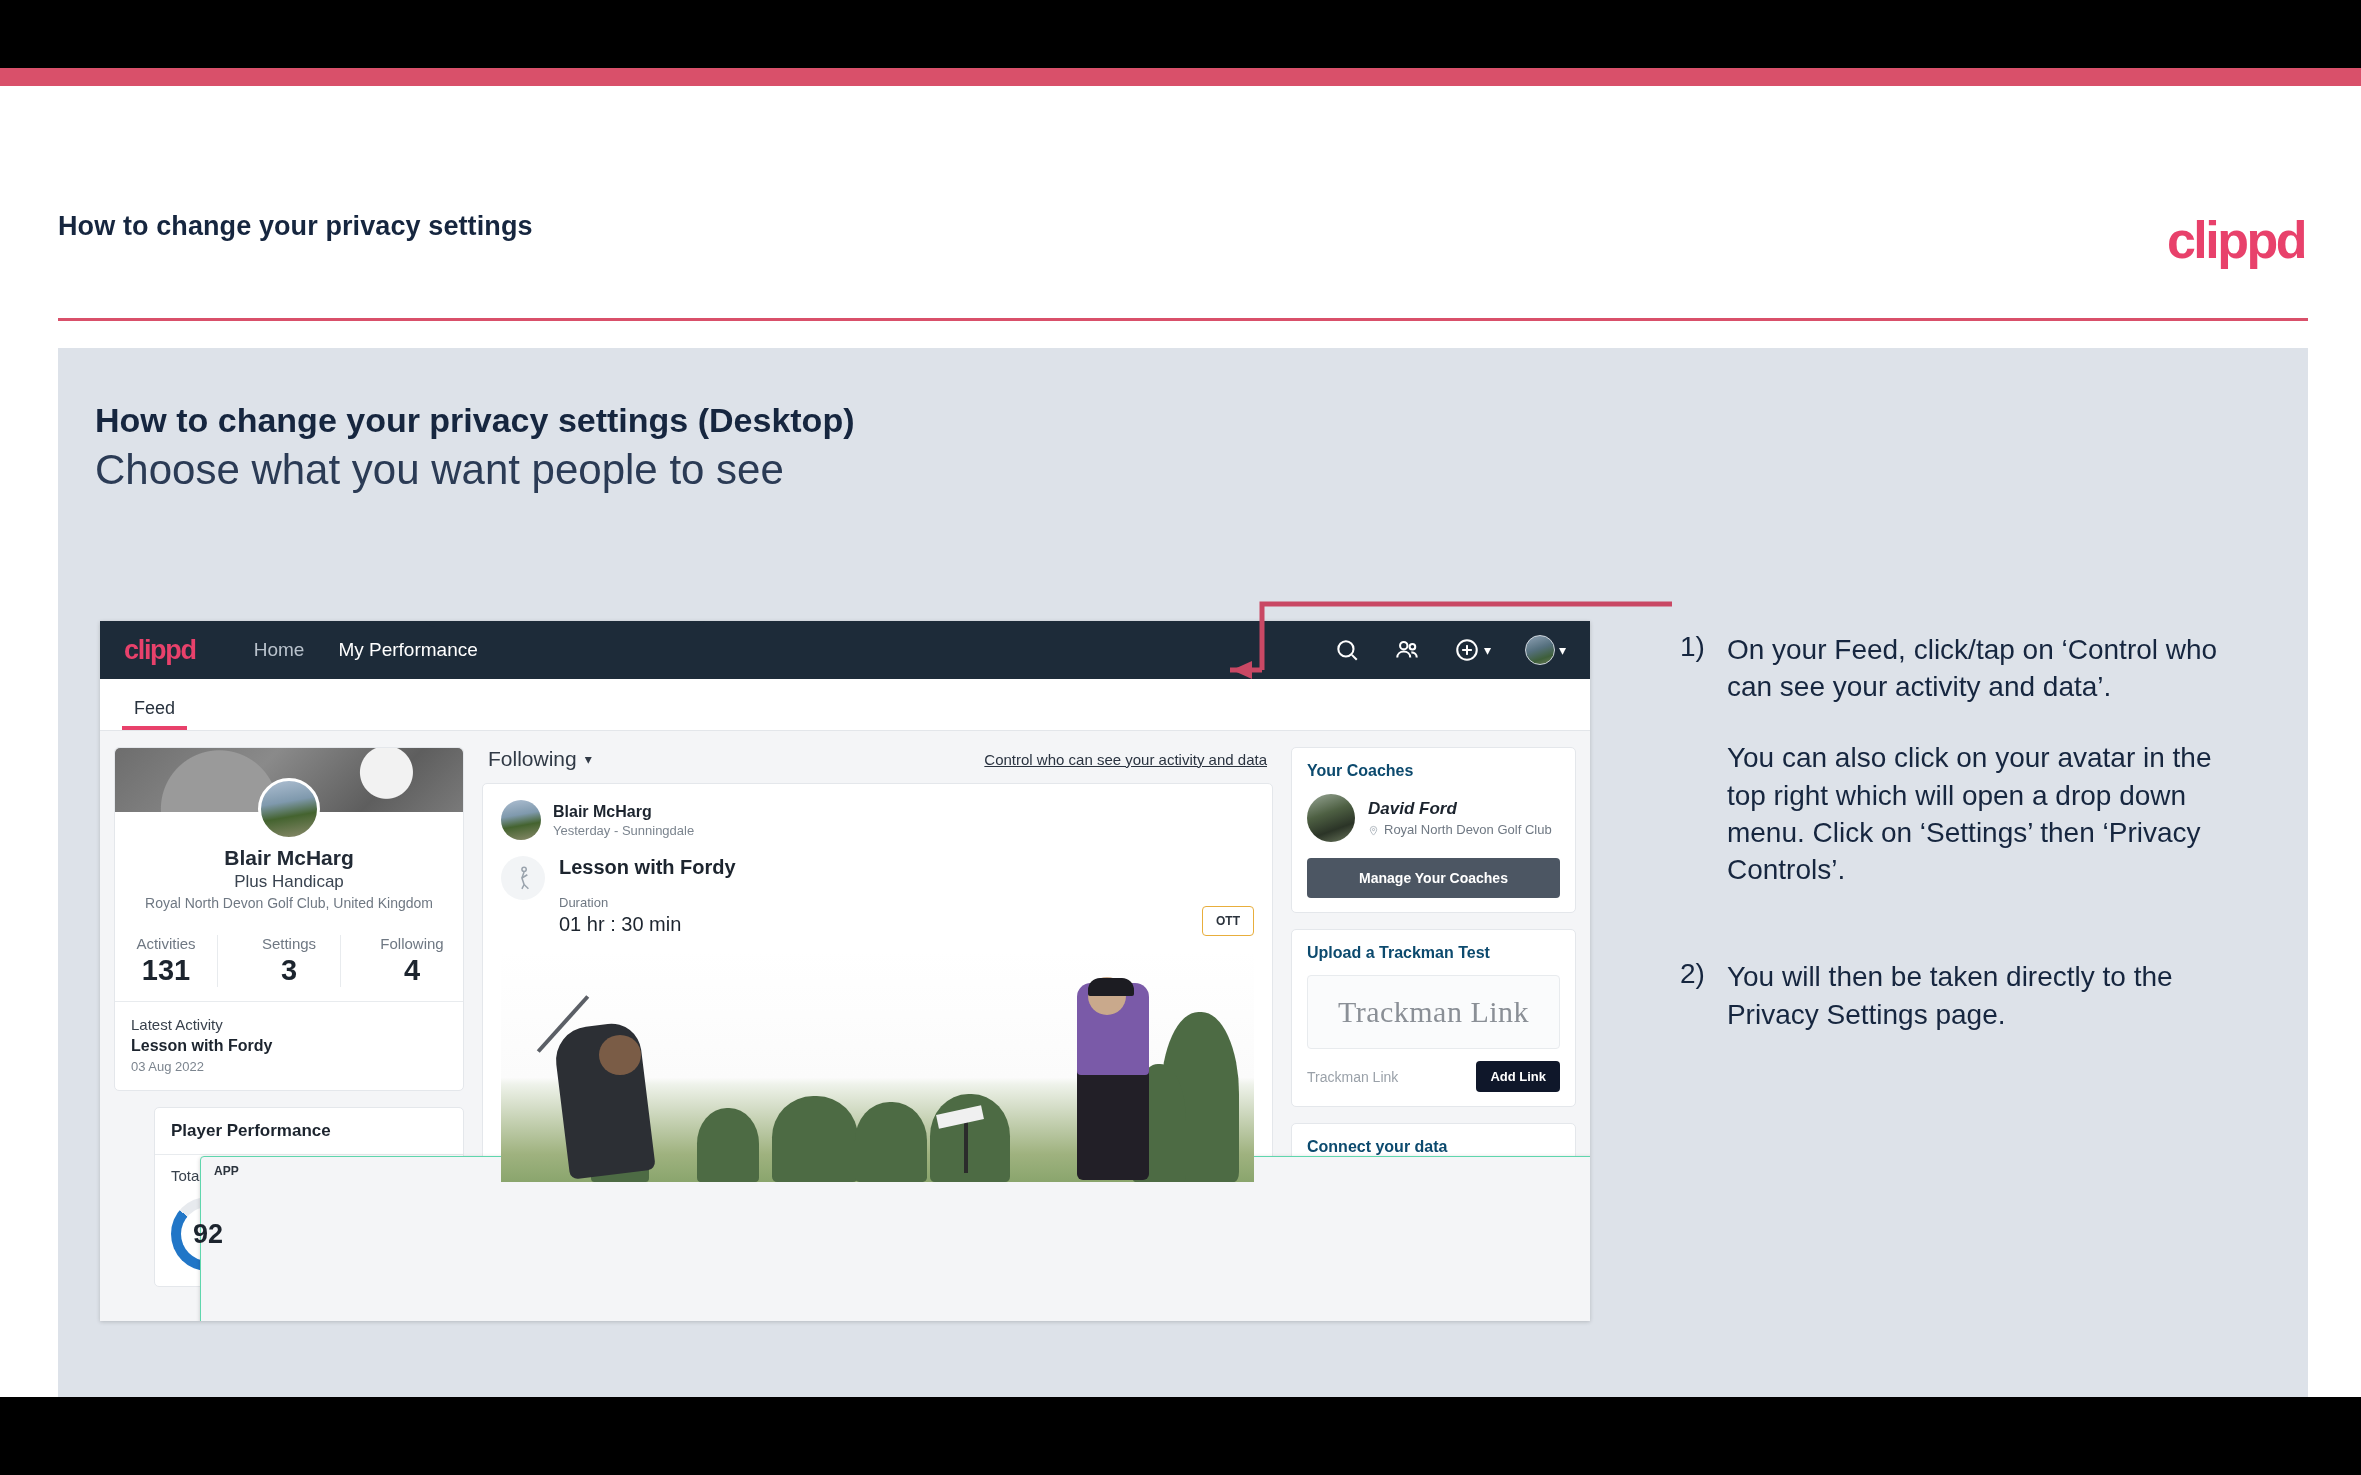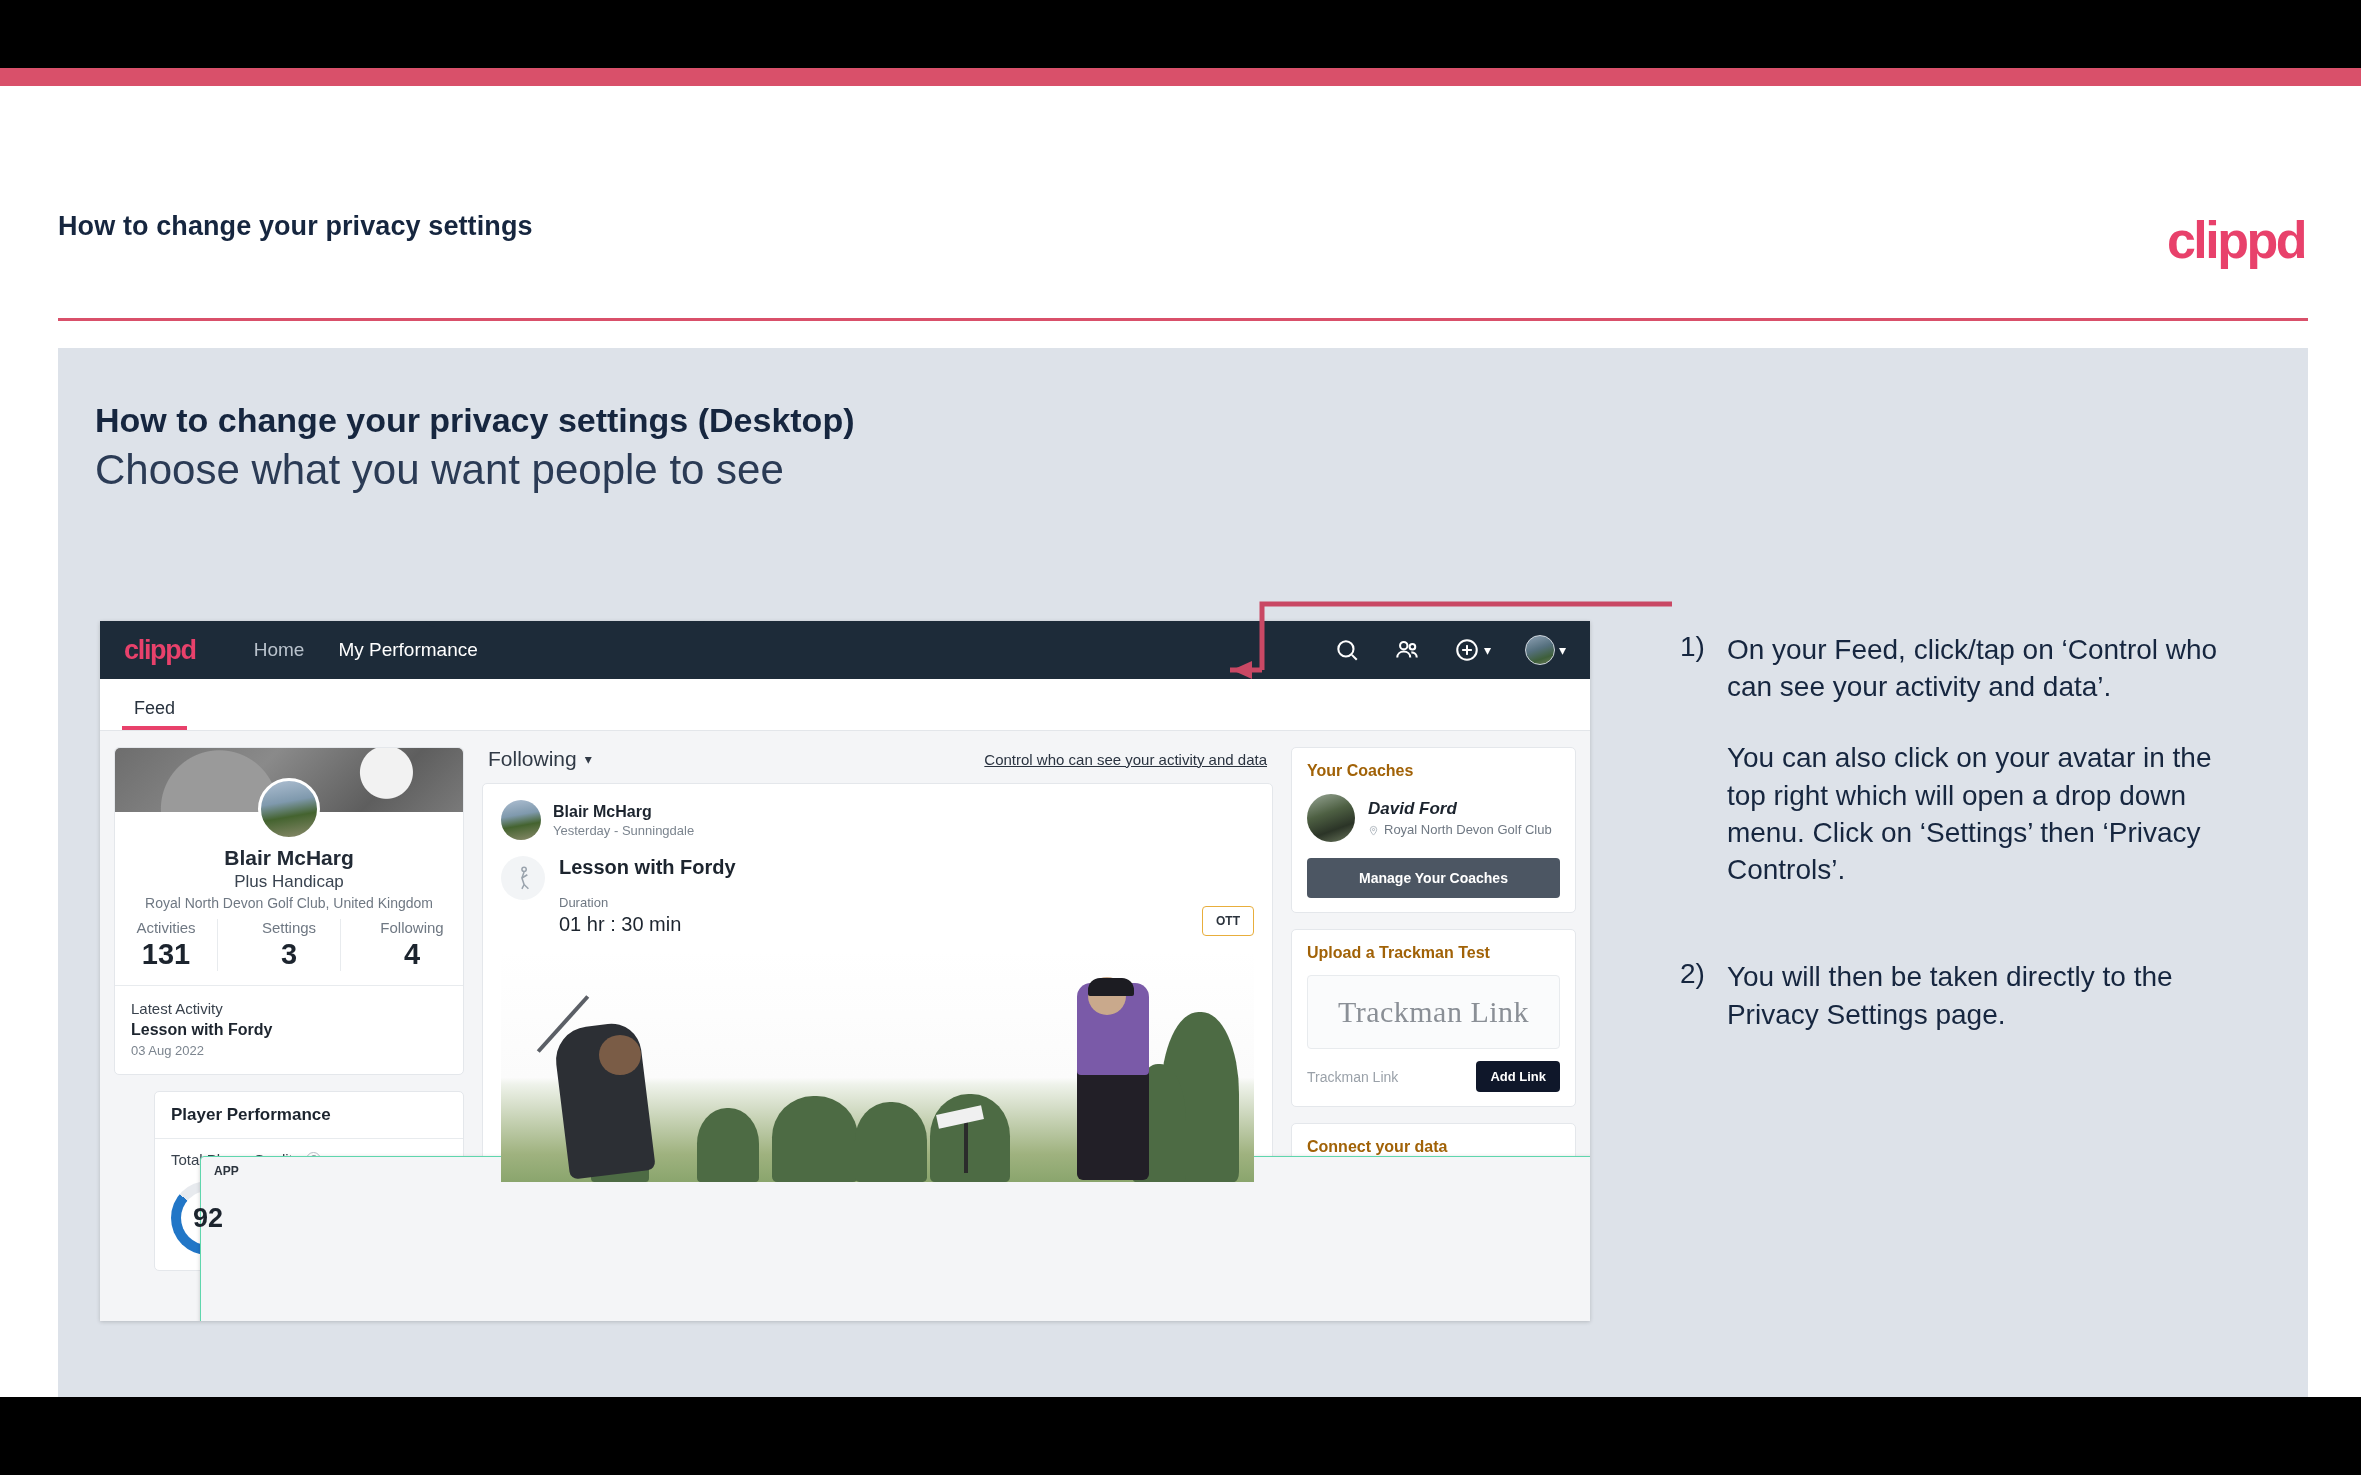--- a/index.html
+++ b/index.html
@@ -95,21 +95,21 @@
     border-radius:5px 5px 0 0;
   }
   .avatar-lg {
     width:62px; height:62px; border-radius:50%; margin:-34px auto 0 auto;
     border:3px solid #fff;
     background:linear-gradient(170deg,#aebfd2 0%,#7f99ad 38%,#44632f 62%,#8b8b6d 100%);
   }
   .p-name { text-align:center; font-size:21px; font-weight:700; color:#222a35; margin-top:6px; }
   .p-hcp { text-align:center; font-size:17px; color:#3a4450; margin-top:2px; }
   .p-club { text-align:center; font-size:14px; color:#6f7883; margin-top:3px; }
-  .stats { display:flex; margin-top:8px;gap:20px; }
+  .stats { display:flex; margin-top:24px;gap:20px; }
   .stat { flex:1; text-align:center; border-right:1px solid #e8ebee; }
   .stat:last-child { border-right:none; }
   .stat-lab { font-size:15px; color:#6f7883; }
   .stat-val { font-size:29px; font-weight:700; color:#1c242e; margin-top:2px; }
   .divline { height:1px; background:#e8ebee; margin-top:14px; }
   .latest { padding:14px 16px 16px 16px; }
   .latest-lab { font-size:15px; color:#39424d; }
   .latest-val { font-size:16px; font-weight:700; color:#1c242e; margin-top:4px; }
   .latest-date { font-size:13px; color:#7c858f; margin-top:4px; }
 
@@ -164,21 +164,21 @@
   .golfer-b { position:absolute; right:14%; bottom:1%; width:72px; height:168px; background:#221f27; border-radius:12px 12px 6px 6px; }
   .golfer-b-top { position:absolute; right:14%; bottom:46%; width:72px; height:92px; background:#7a5aa8; border-radius:14px 14px 4px 4px; }
   .golfer-b-head { position:absolute; right:17%; bottom:72%; width:38px; height:38px; background:#c9a98c; border-radius:50%; }
   .cap-b { position:absolute; right:16%; bottom:80%; width:46px; height:18px; background:#1c1c22; border-radius:12px 12px 2px 2px; }
   .tripod { position:absolute; right:38%; bottom:4%; width:4px; height:56px; background:#2b2b2b; }
   .tripod-top { position:absolute; right:36%; bottom:25%; width:46px; height:14px; background:#f0f0f0; transform:rotate(-12deg); }
 
   
   .col-right { width:285px; flex:0 0 285px; }
   .r-card { background:#fff; border:1px solid #e4e7eb; border-radius:5px; padding:14px 15px; margin-bottom:16px; }
-  .r-title { font-size:16px; font-weight:700; color:#a16207; }
+  .r-title { font-size:16px; font-weight:700; color:#0c4a6e; }
   .coach-row { display:flex; align-items:center; gap:13px; margin-top:14px; }
   .coach-av { width:48px; height:48px; border-radius:50%; flex:0 0 48px;
     background:linear-gradient(160deg,#9aa898 0%,#4e6043 40%,#2b3427 70%,#6d7a5f 100%); }
   .coach-name { font-size:17px; font-weight:700; color:#1c242e;font-style:italic; }
   .coach-club { font-size:13px; color:#6f7883; margin-top:3px; display:flex; align-items:center; gap:5px; }
   .pin { width:11px; height:11px; }
   .pin svg { width:11px; height:11px; stroke:#9aa3ad; fill:none; stroke-width:1.6; }
   .btn-dark { margin-top:16px; background:#4c5663; color:#fff; font-size:14px; font-weight:700;
     text-align:center; padding:12px 0; border-radius:4px; }
   .logo-box { margin-top:13px; border:1px solid #e8ebee; border-radius:4px; background:#fafbfc;

